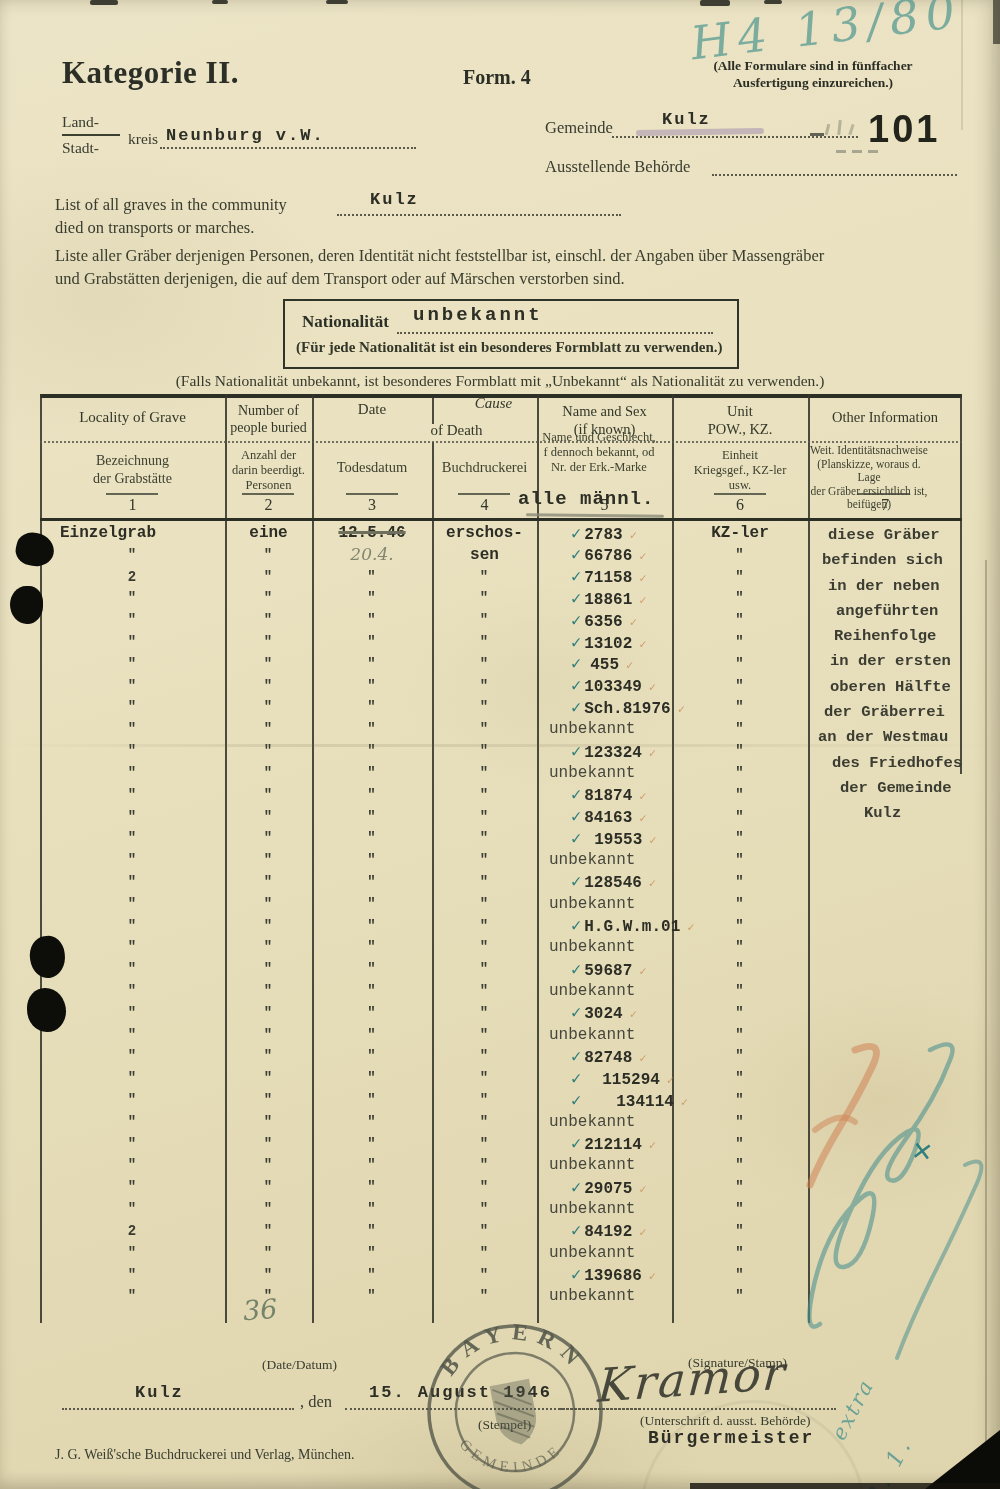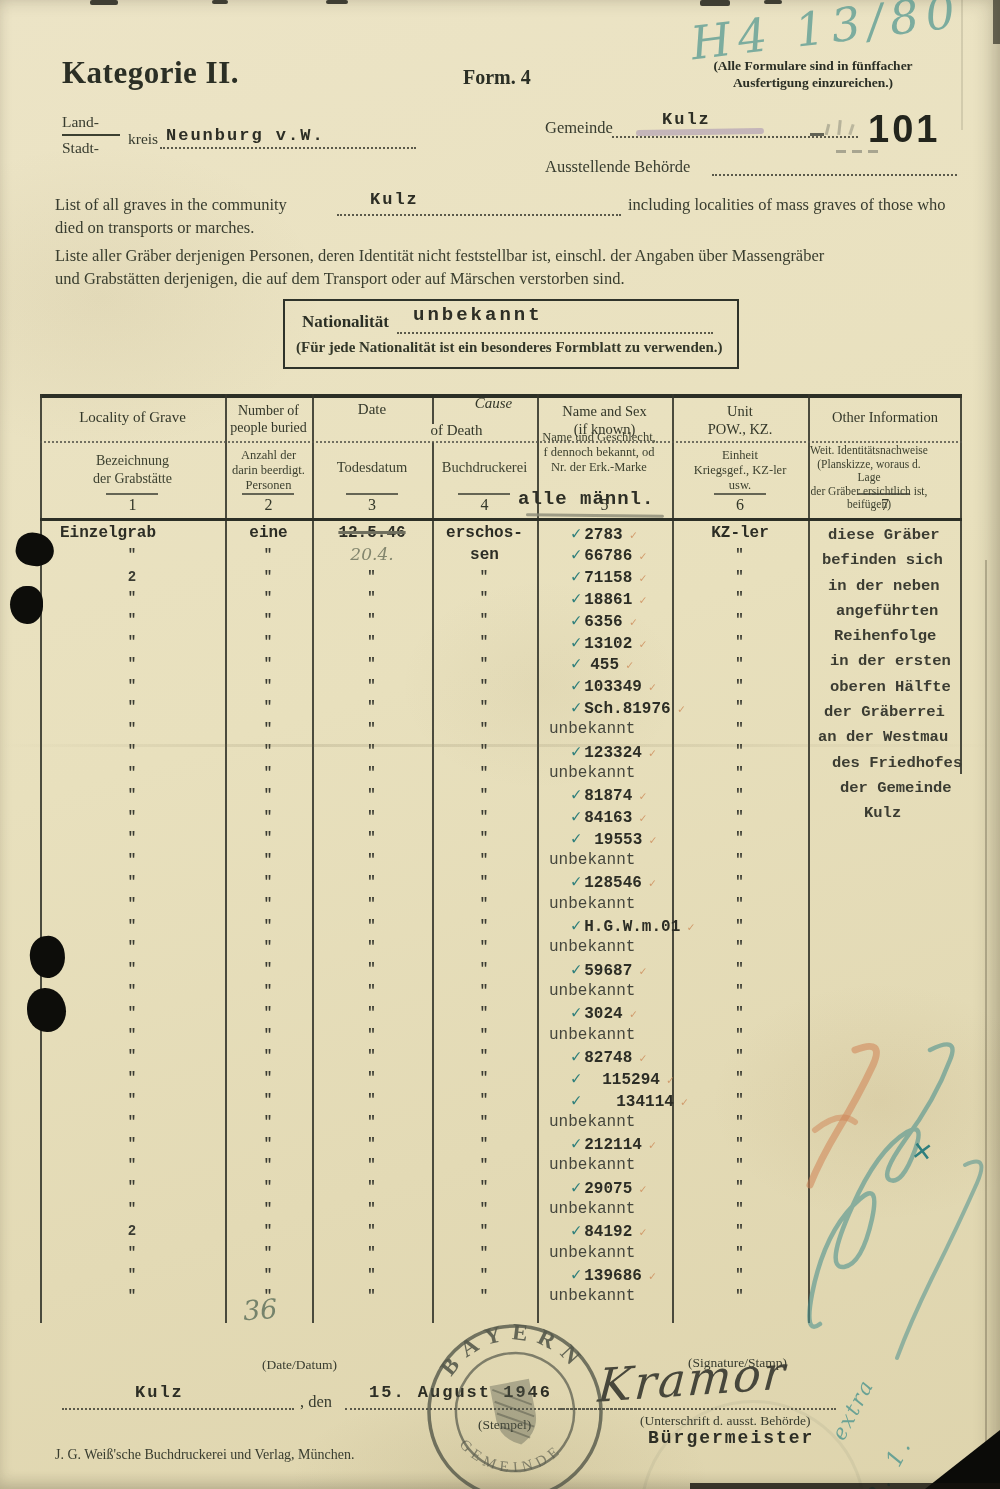--- a/index.html
+++ b/index.html
@@ -83,32 +83,32 @@
 
   <div class="abs" style="left:545px;top:157px;font-size:16.5px;">Ausstellende Behörde</div>
   <div class="abs dotted" style="left:712px;top:174px;width:245px;"></div>
   <div class="abs" style="left:836px;top:150px;width:10px;height:2.5px;background:#8b8b7a;opacity:.7;"></div>
   <div class="abs" style="left:852px;top:150px;width:10px;height:2.5px;background:#8b8b7a;opacity:.7;"></div>
   <div class="abs" style="left:868px;top:150px;width:10px;height:2.5px;background:#8b8b7a;opacity:.7;"></div>
 
   <div class="abs" style="left:55px;top:195px;font-size:16.5px;">List of all graves in the community</div>
   <div class="abs dotted" style="left:337px;top:214px;width:284px;"></div>
   <div class="abs typed dk" style="left:370px;top:190px;font-size:17px;">Kulz</div>
-  <div class="abs" style="left:628px;top:195px;font-size:16.5px;">including localities of mass graves of those who</div>
   <div class="abs" style="left:55px;top:218px;font-size:16.5px;">died on transports or marches.</div>
 
   <div class="abs" style="left:55px;top:246px;font-size:16.5px;color:#3a3e2f;">Liste aller Gräber derjenigen Personen, deren Identität nicht feststellbar ist, einschl. der Angaben über Massengräber</div>
   <div class="abs" style="left:55px;top:269px;font-size:16.5px;color:#3a3e2f;">und Grabstätten derjenigen, die auf dem Transport oder auf Märschen verstorben sind.</div>
 
   <div class="abs" style="left:283px;top:299px;width:452px;height:66px;border:2.5px solid #2f332a;">
     <div class="abs b ink" style="left:17px;top:11px;font-size:17px;">Nationalität</div>
     <div class="abs dotted" style="left:112px;top:31px;width:316px;"></div>
     <div class="abs typed dk" style="left:128px;top:3px;font-size:19px;letter-spacing:3px;">unbekannt</div>
     <div class="abs b" style="left:11px;top:38px;font-size:15px;color:#333729;">(Für jede Nationalität ist ein besonderes Formblatt zu verwenden.)</div>
   </div>
+  <div class="abs" style="left:0;top:372px;width:1000px;text-align:center;font-size:15.5px;color:#363a2c;">(Falls Nationalität unbekannt, ist besonderes Formblatt mit „Unbekannt“ als Nationalität zu verwenden.)</div>
 
   <div class="tbl">
 
     <div class="abs" style="left:0;top:0;width:922px;height:4px;background:#2c2f26;"></div>
 
     <div class="vline" style="left:0;height:929px;"></div>
     <div class="vline" style="left:185px;height:929px;"></div>
     <div class="vline" style="left:272px;height:929px;"></div>
     <div class="vline" style="left:392px;top:4px;height:26px;"></div>
     <div class="vline" style="left:392px;top:48px;height:881px;"></div>

